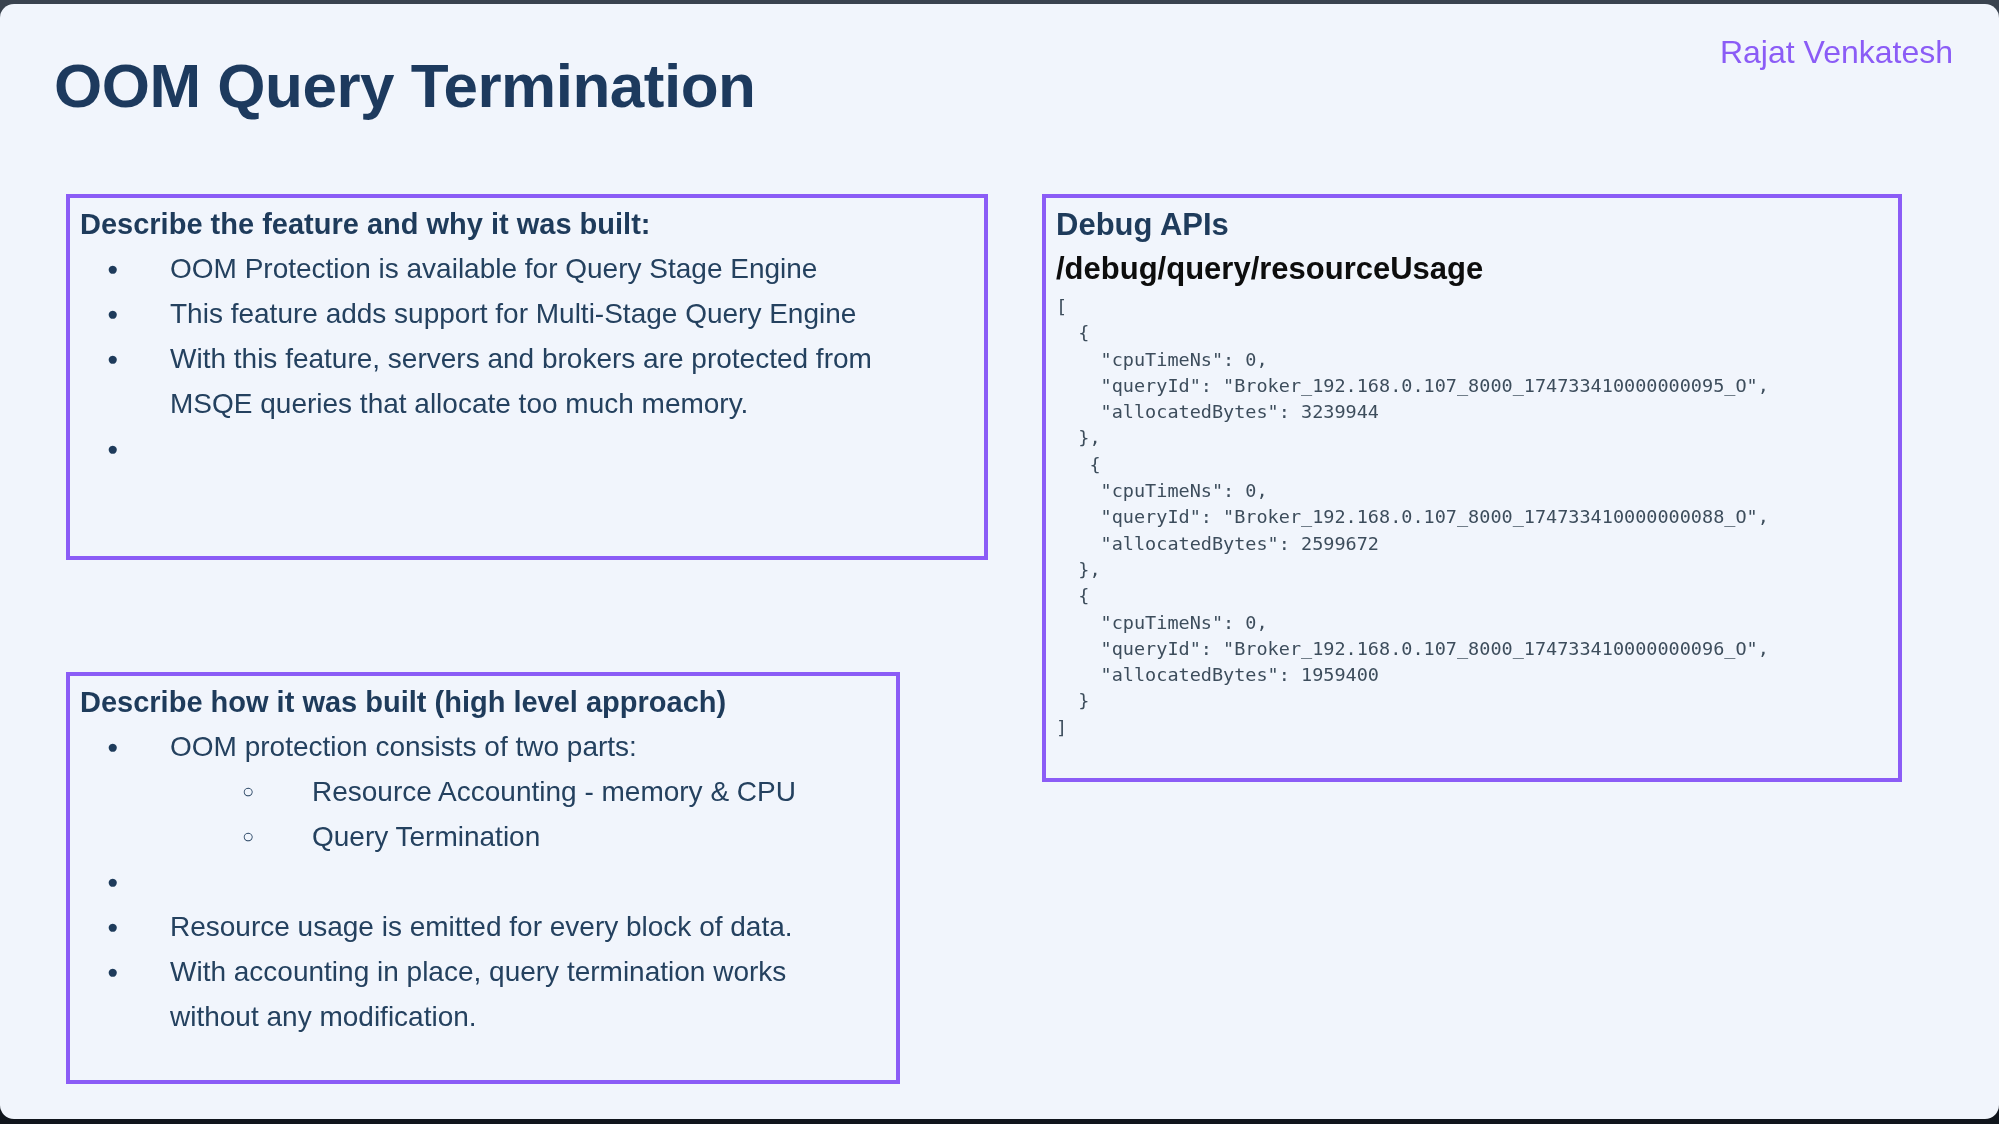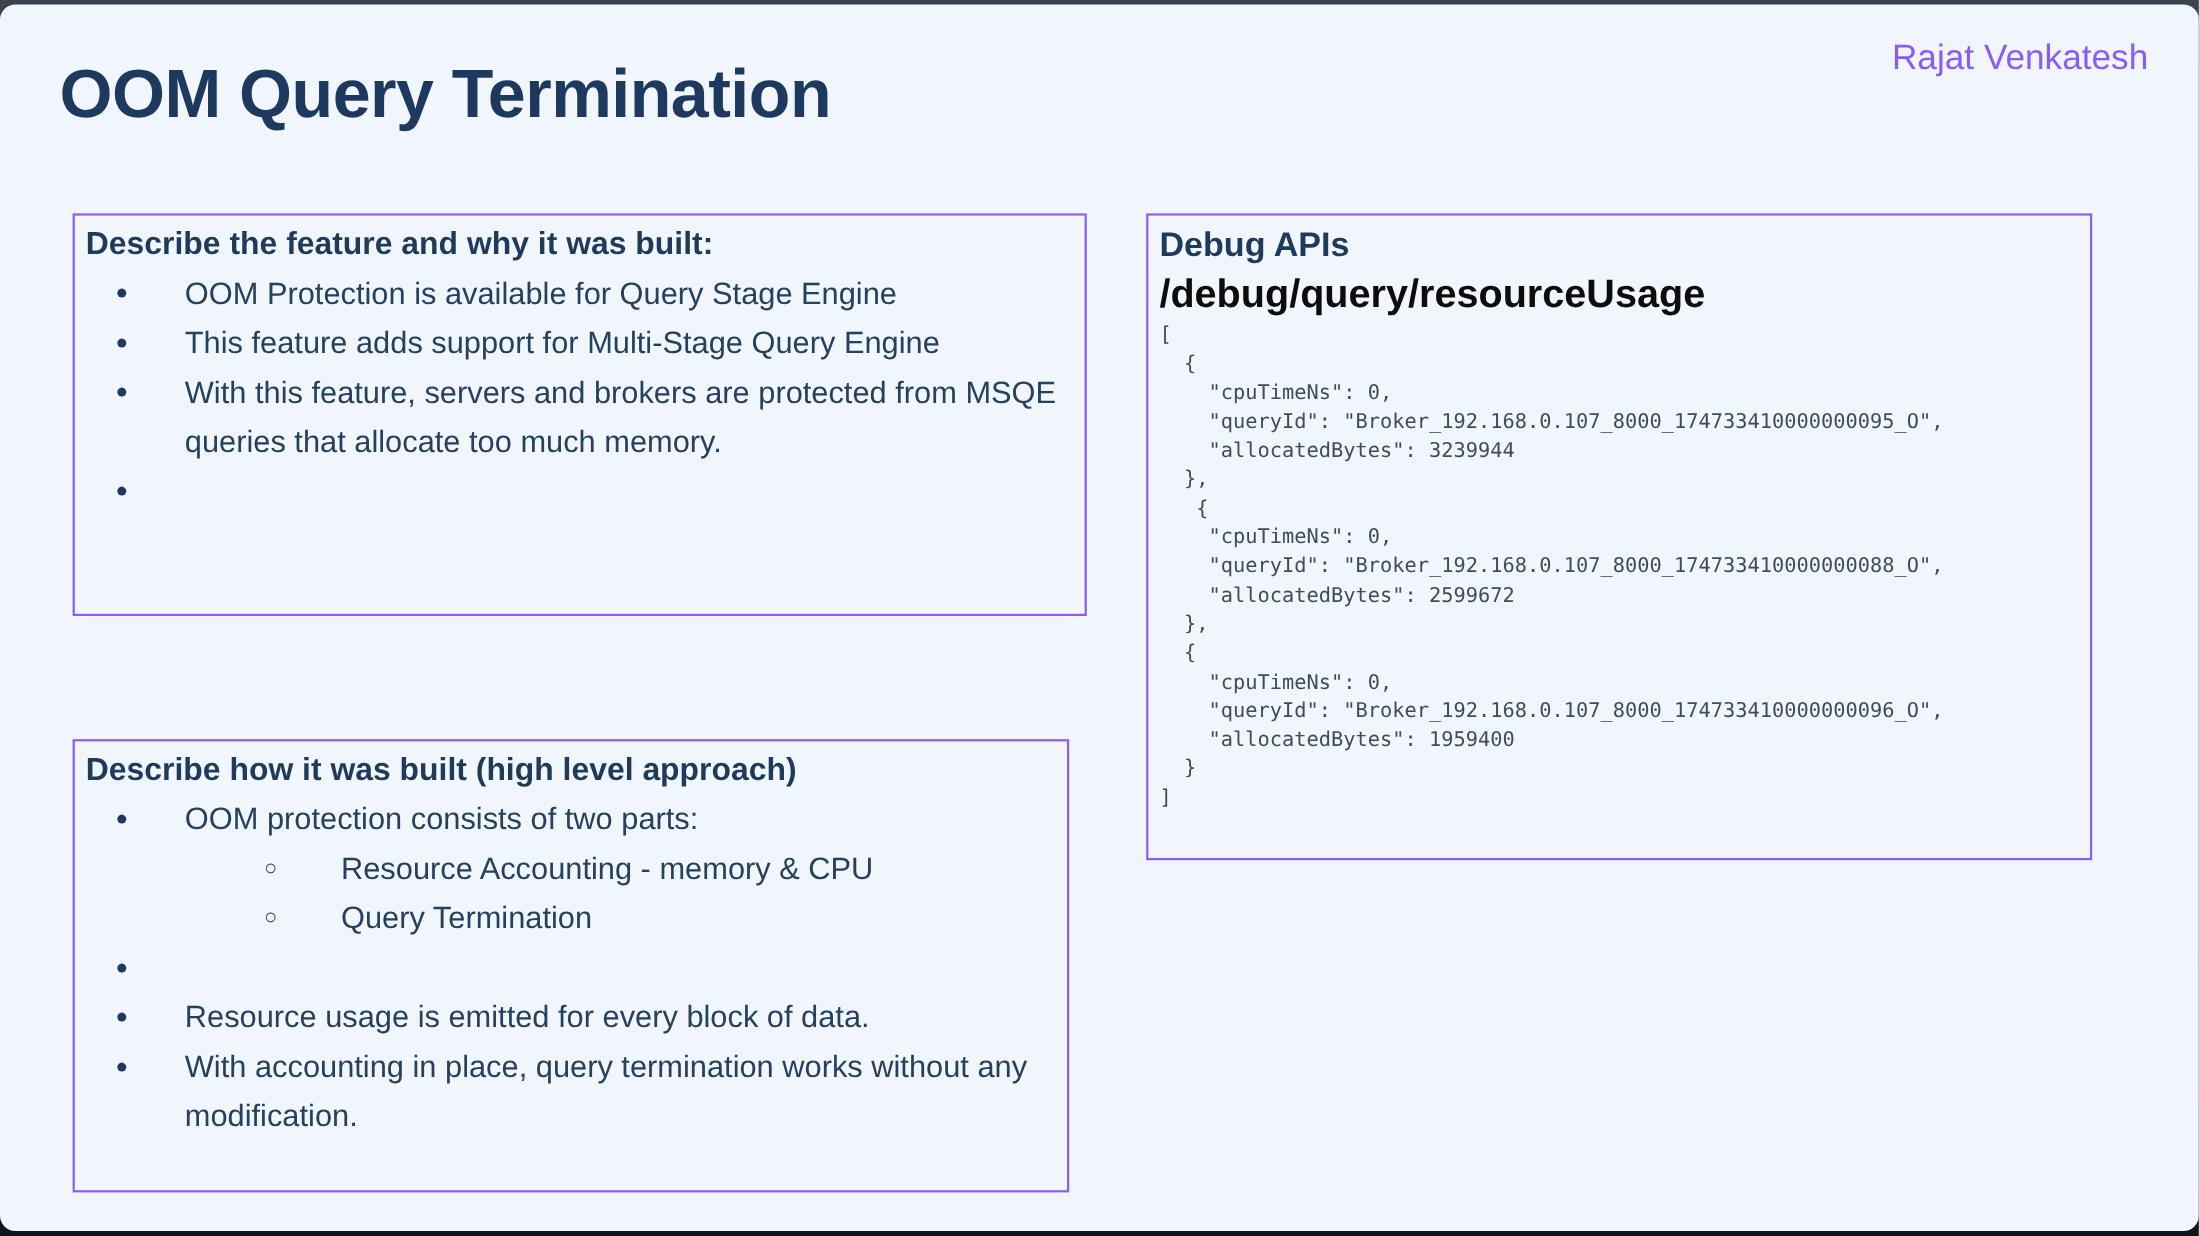--- a/index.html
+++ b/index.html
@@ -36,29 +36,29 @@
     top: 46px;
     margin: 0;
     font-size: 62px;
     font-weight: bold;
     letter-spacing: -0.5px;
     color: #1d3a5e;
   }
 
   .box {
     position: absolute;
-    border: 2px solid #8b5cf6;
+    border: 4px solid #8b5cf6;
     background: transparent;
     box-sizing: border-box;
     padding: 4px 24px 4px 10px;
     overflow: hidden;
   }
 
   .box-feature  { left: 66px;  top: 190px; width: 922px; height: 366px; }
-  .box-approach { left: 66px;  top: 668px; width: 906px; height: 412px; }
+  .box-approach { left: 66px;  top: 668px; width: 834px; height: 412px; }
   .box-debug    { left: 1042px; top: 190px; width: 860px; height: 588px; }
 
   .box-heading {
     font-size: 29px;
     font-weight: bold;
     line-height: 44px;
     color: #1e3b5b;
   }
 
   .bullets { color: #24415f; }
@@ -81,21 +81,21 @@
   .bullet-row.sub { padding-left: 162px; }
   .bullet-row.sub .marker { flex: 0 0 70px; font-size: 20px; }
 
   .debug-heading {
     font-size: 31px;
     font-weight: bold;
     line-height: 46px;
     color: #1e3b5b;
   }
   .endpoint {
-    font-size: 36px;
+    font-size: 31px;
     font-weight: bold;
     line-height: 42px;
     color: #0d0d0d;
   }
   .code {
     margin: 4px 0 0 0;
     font-family: "DejaVu Sans Mono", monospace;
     font-size: 18.5px;
     line-height: 26.3px;
     color: #3d4d5c;

